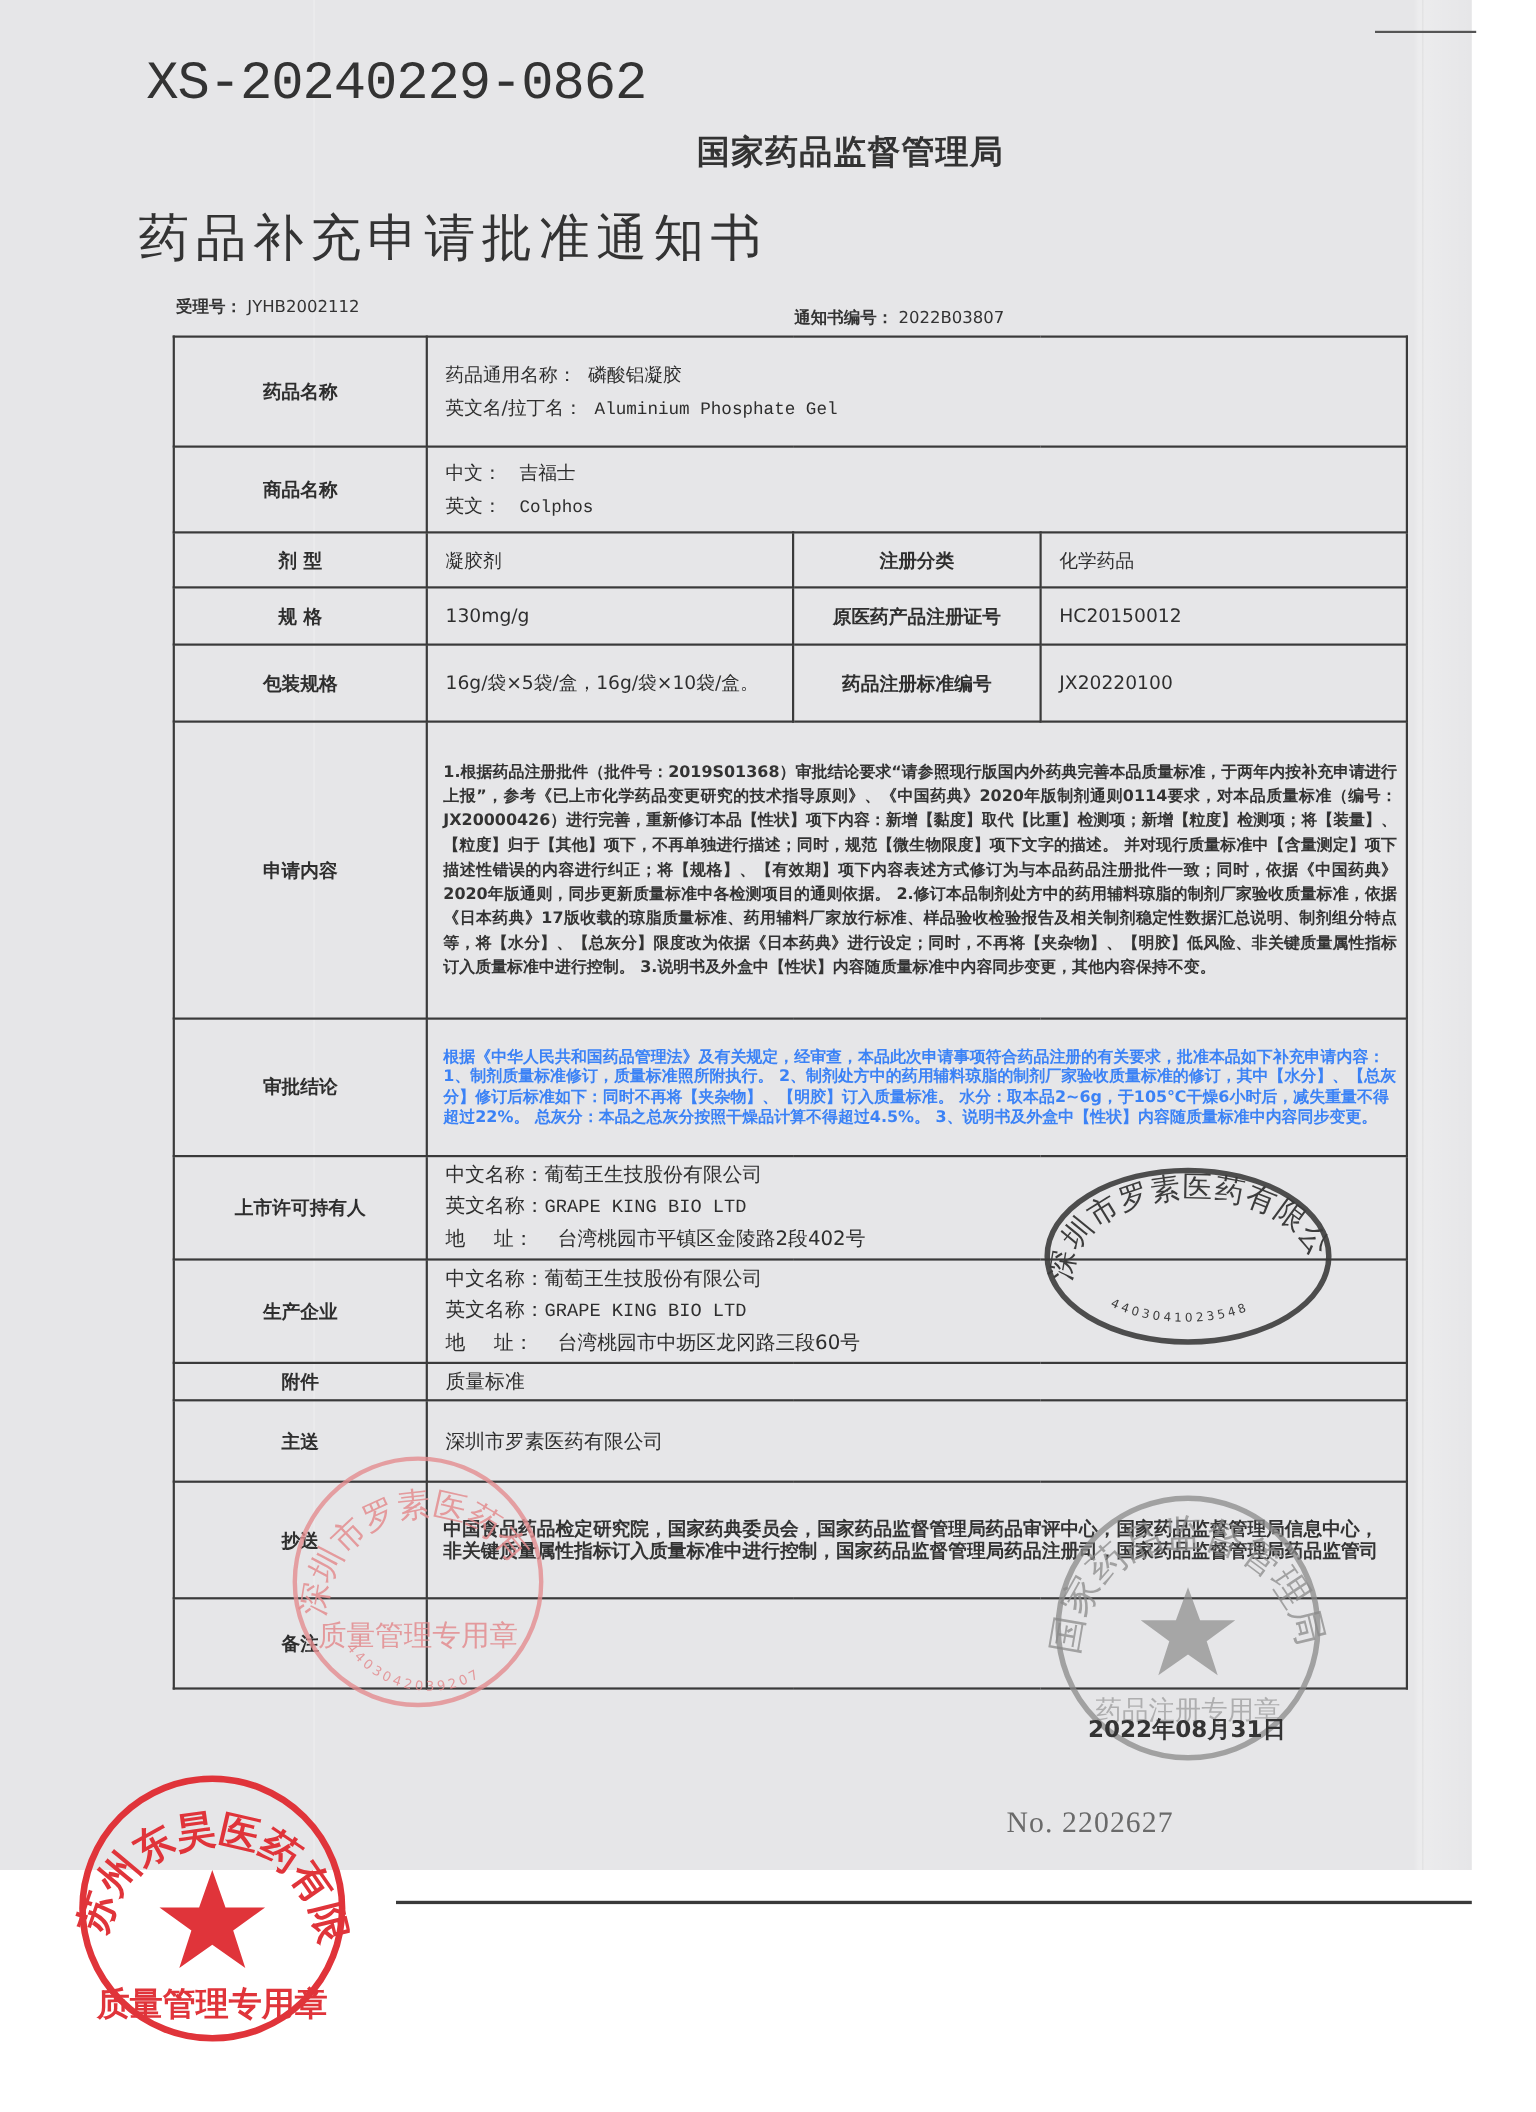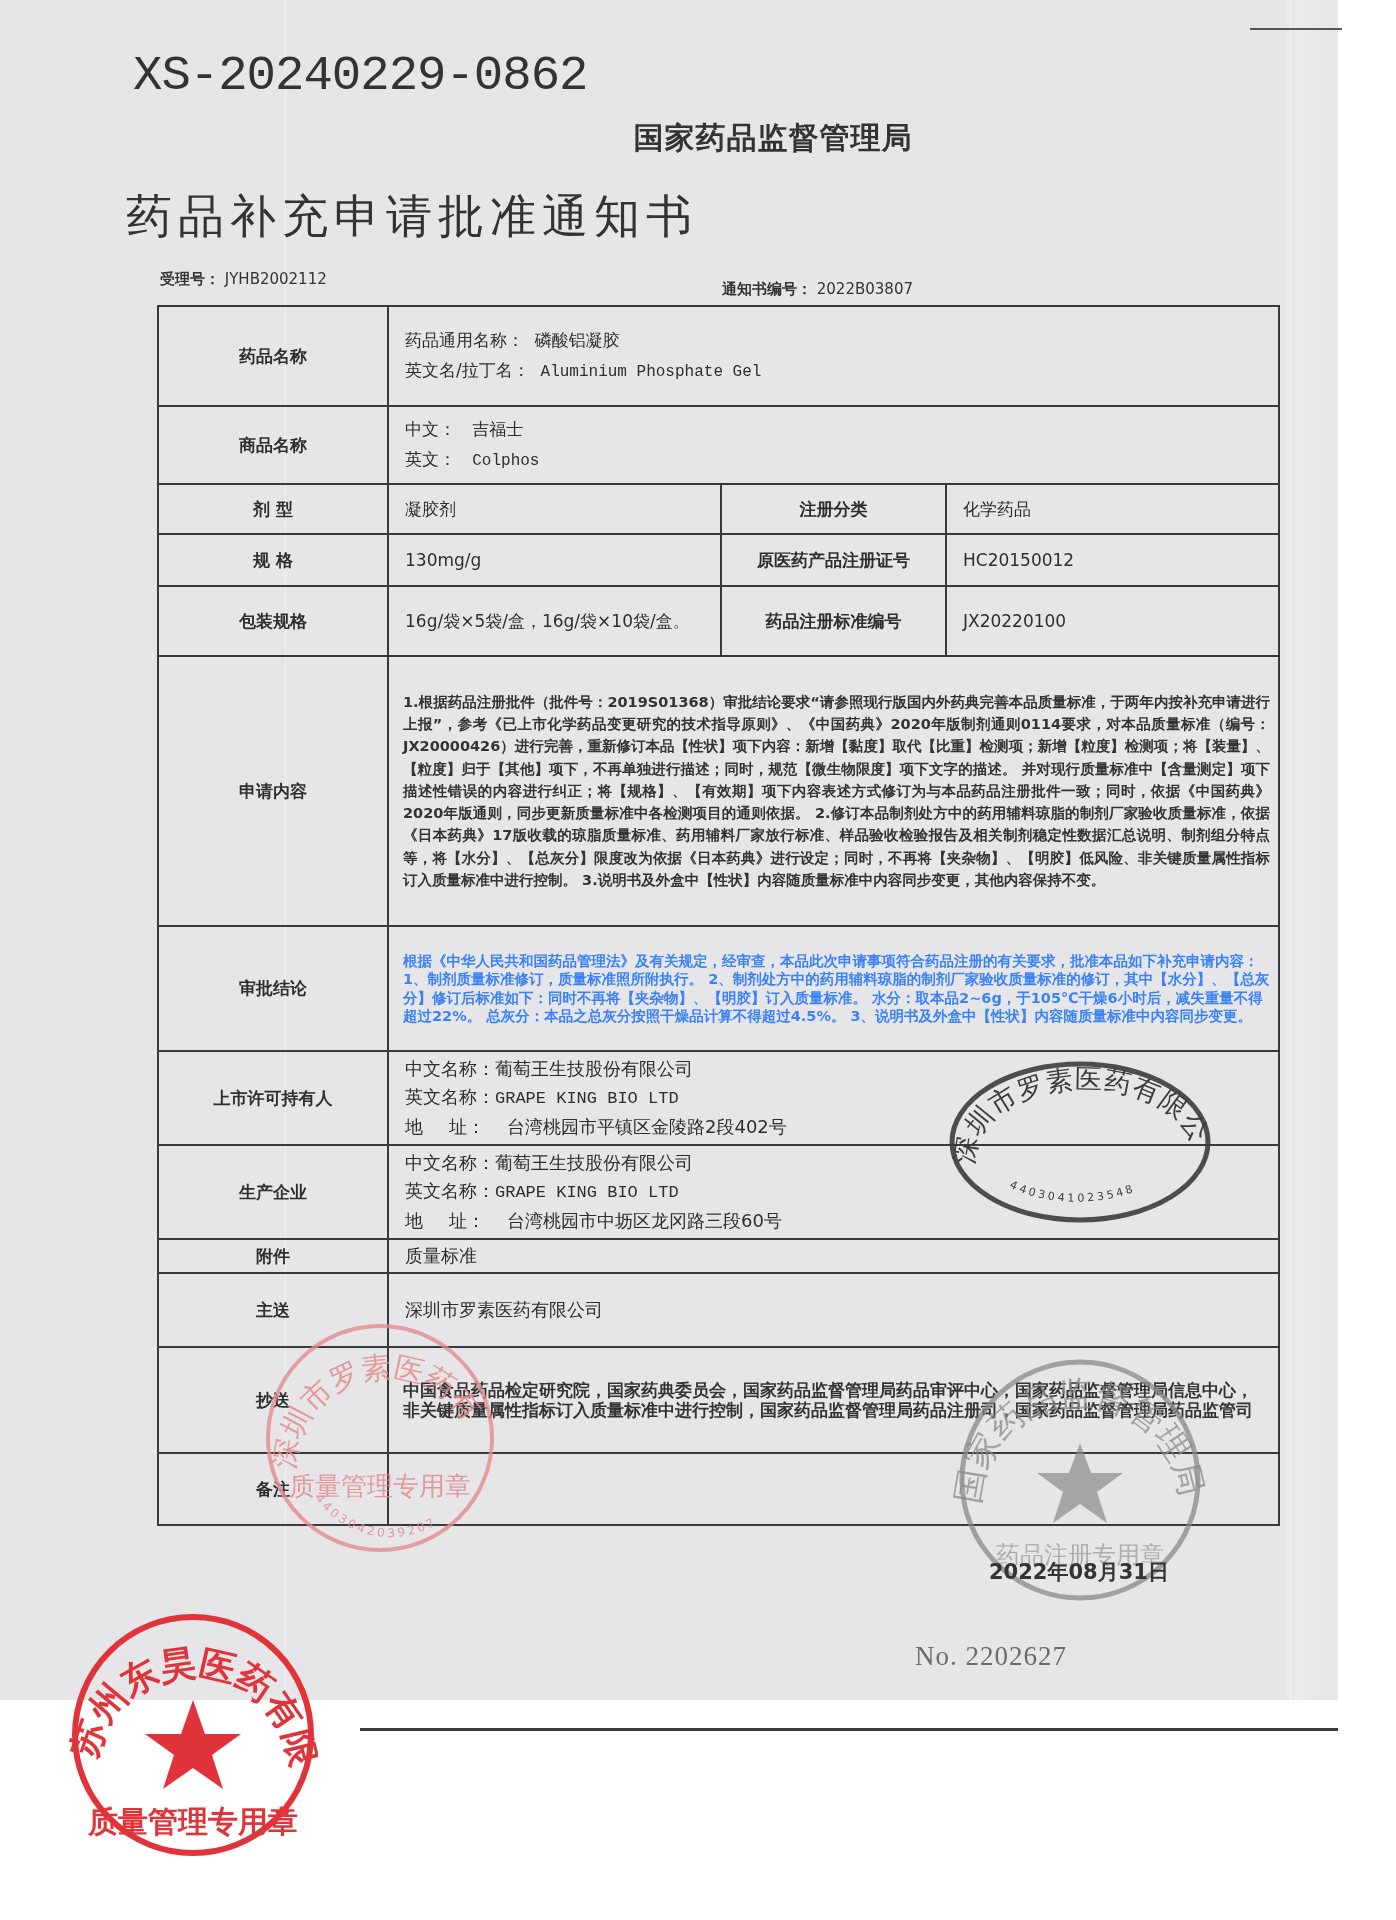--- a/index.html
+++ b/index.html
@@ -192,21 +192,21 @@
     <td class="content" colspan="3" style="font-size:18px">深圳市罗素医药有限公司</td>
   </tr>
 
   <tr style="height:106px">
     <td class="label">抄送</td>
     <td colspan="3">
       <div class="cc-text">中国食品药品检定研究院，国家药典委员会，国家药品监督管理局药品审评中心，国家药品监督管理局信息中心，非关键质量属性指标订入质量标准中进行控制，国家药品监督管理局药品注册司，国家药品监督管理局药品监管司</div>
     </td>
   </tr>
 
-  <tr style="height:72px">
+  <tr style="height:82px">
     <td class="label">备注</td>
     <td class="content" colspan="3"></td>
   </tr>
 </tbody>
   </table>
 
 <svg class="stamp" style="left:945px;top:1057px" width="270" height="170" viewBox="0 0 270 170">
   <defs>
     <path id="ovalArc" d="M 30 108 A 110 70 0 0 1 250 95"></path>
     <path id="ovalArcB" d="M 60 128 A 100 55 0 0 0 215 120"></path>

